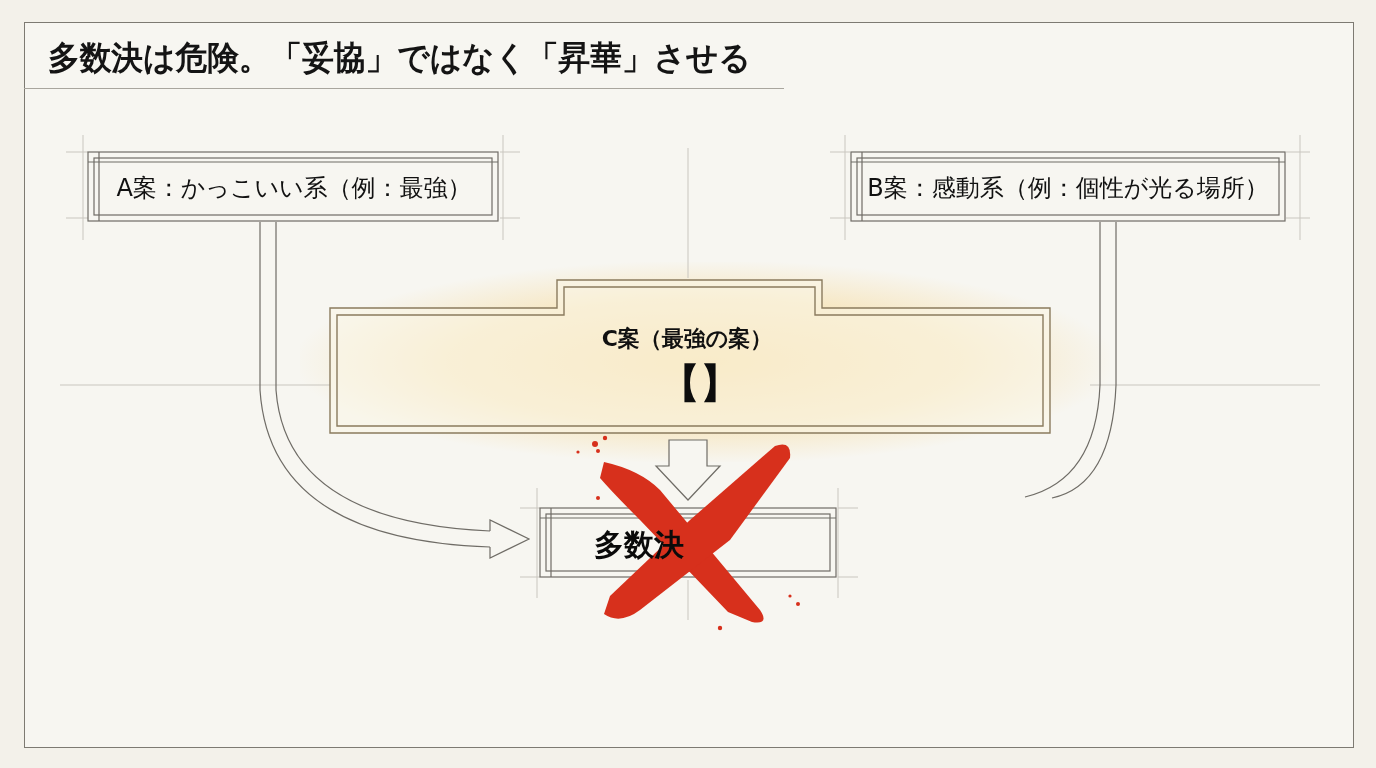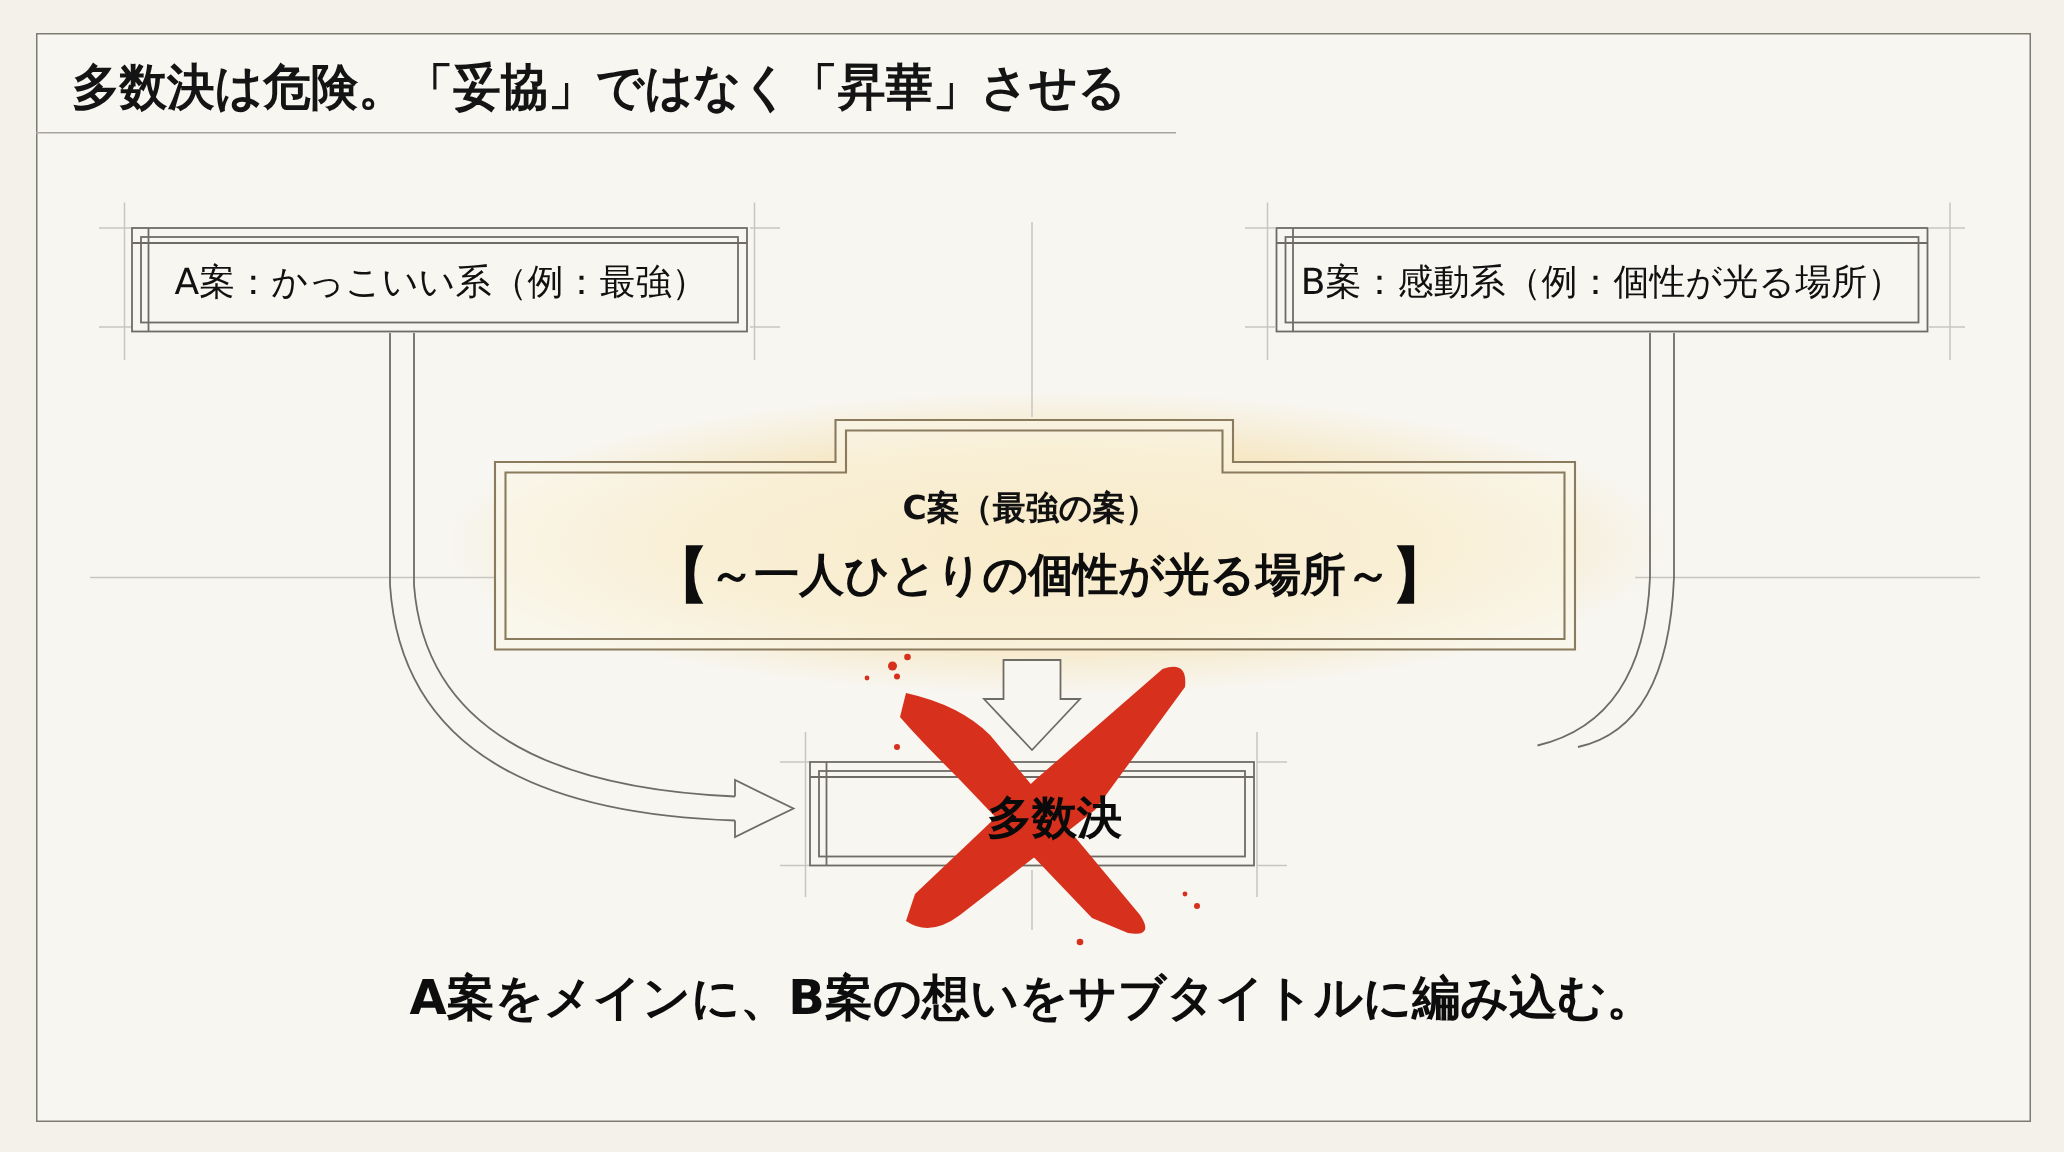--- a/index.html
+++ b/index.html
@@ -36,23 +36,23 @@
     font-size:22px; font-weight:bold; color:#111; white-space:nowrap;margin-top:24px;
   }
   .c-main {
     position:absolute; left:336px; top:348px; width:728px; height:70px;
     display:flex; align-items:center; justify-content:center; white-space:nowrap; color:#0d0d0d;
   }
   .c-bracket { font-size:40px; font-weight:bold; }
   .c-strong { font-family:"DejaVu Serif","Liberation Serif",serif; font-size:46px; font-weight:bold; margin:0 14px 0 6px; }
   .c-rest { font-size:30px; font-weight:bold; }
   .vote-label {
-    position:absolute; left:540px; top:512px; width:260px; height:66px;
+    position:absolute; left:509px; top:512px; width:260px; height:66px;
     display:flex; align-items:center; justify-content:center;
-    font-size:30px; font-weight:bold; color:#0a0a0a; z-index:3;padding-left:33px;
+    font-size:30px; font-weight:bold; color:#0a0a0a; z-index:3;
   }
   .warning {
     position:absolute; left:860px; top:505px; font-size:30px; font-weight:bold; color:#c6281d;
     line-height:41px; white-space:nowrap;
   }
   .conclusion {
     position:absolute; left:0; top:642px; width:1376px; text-align:center;
     font-size:32px; font-weight:bold; color:#0d0d0d; line-height:46px;
   }
   .conclusion div { white-space:nowrap; }
@@ -140,24 +140,22 @@
       <circle cx="790" cy="596" r="1.6"></circle>
   </g>
 </svg>
 
 <div class="box-label a-label">A案：かっこいい系（例：最強）</div>
 <div class="box-label b-label">B案：感動系（例：個性が光る場所）</div>
 
 <div class="c-sub">C案（最強の案）</div>
 <div class="c-main">
   <span class="c-bracket">【</span>
-  <span class="c-rest">～一人ひとりの個性が光る場所～</span>
   <span class="c-bracket">】</span>
 </div>
 
 <div class="vote-label">多数決</div>
 
 <div class="warning">
 </div>
 
 <div class="conclusion">
-  <div>A案をメインに、B案の想いをサブタイトルに編み込む。</div>
 </div>
 
 </body></html>

